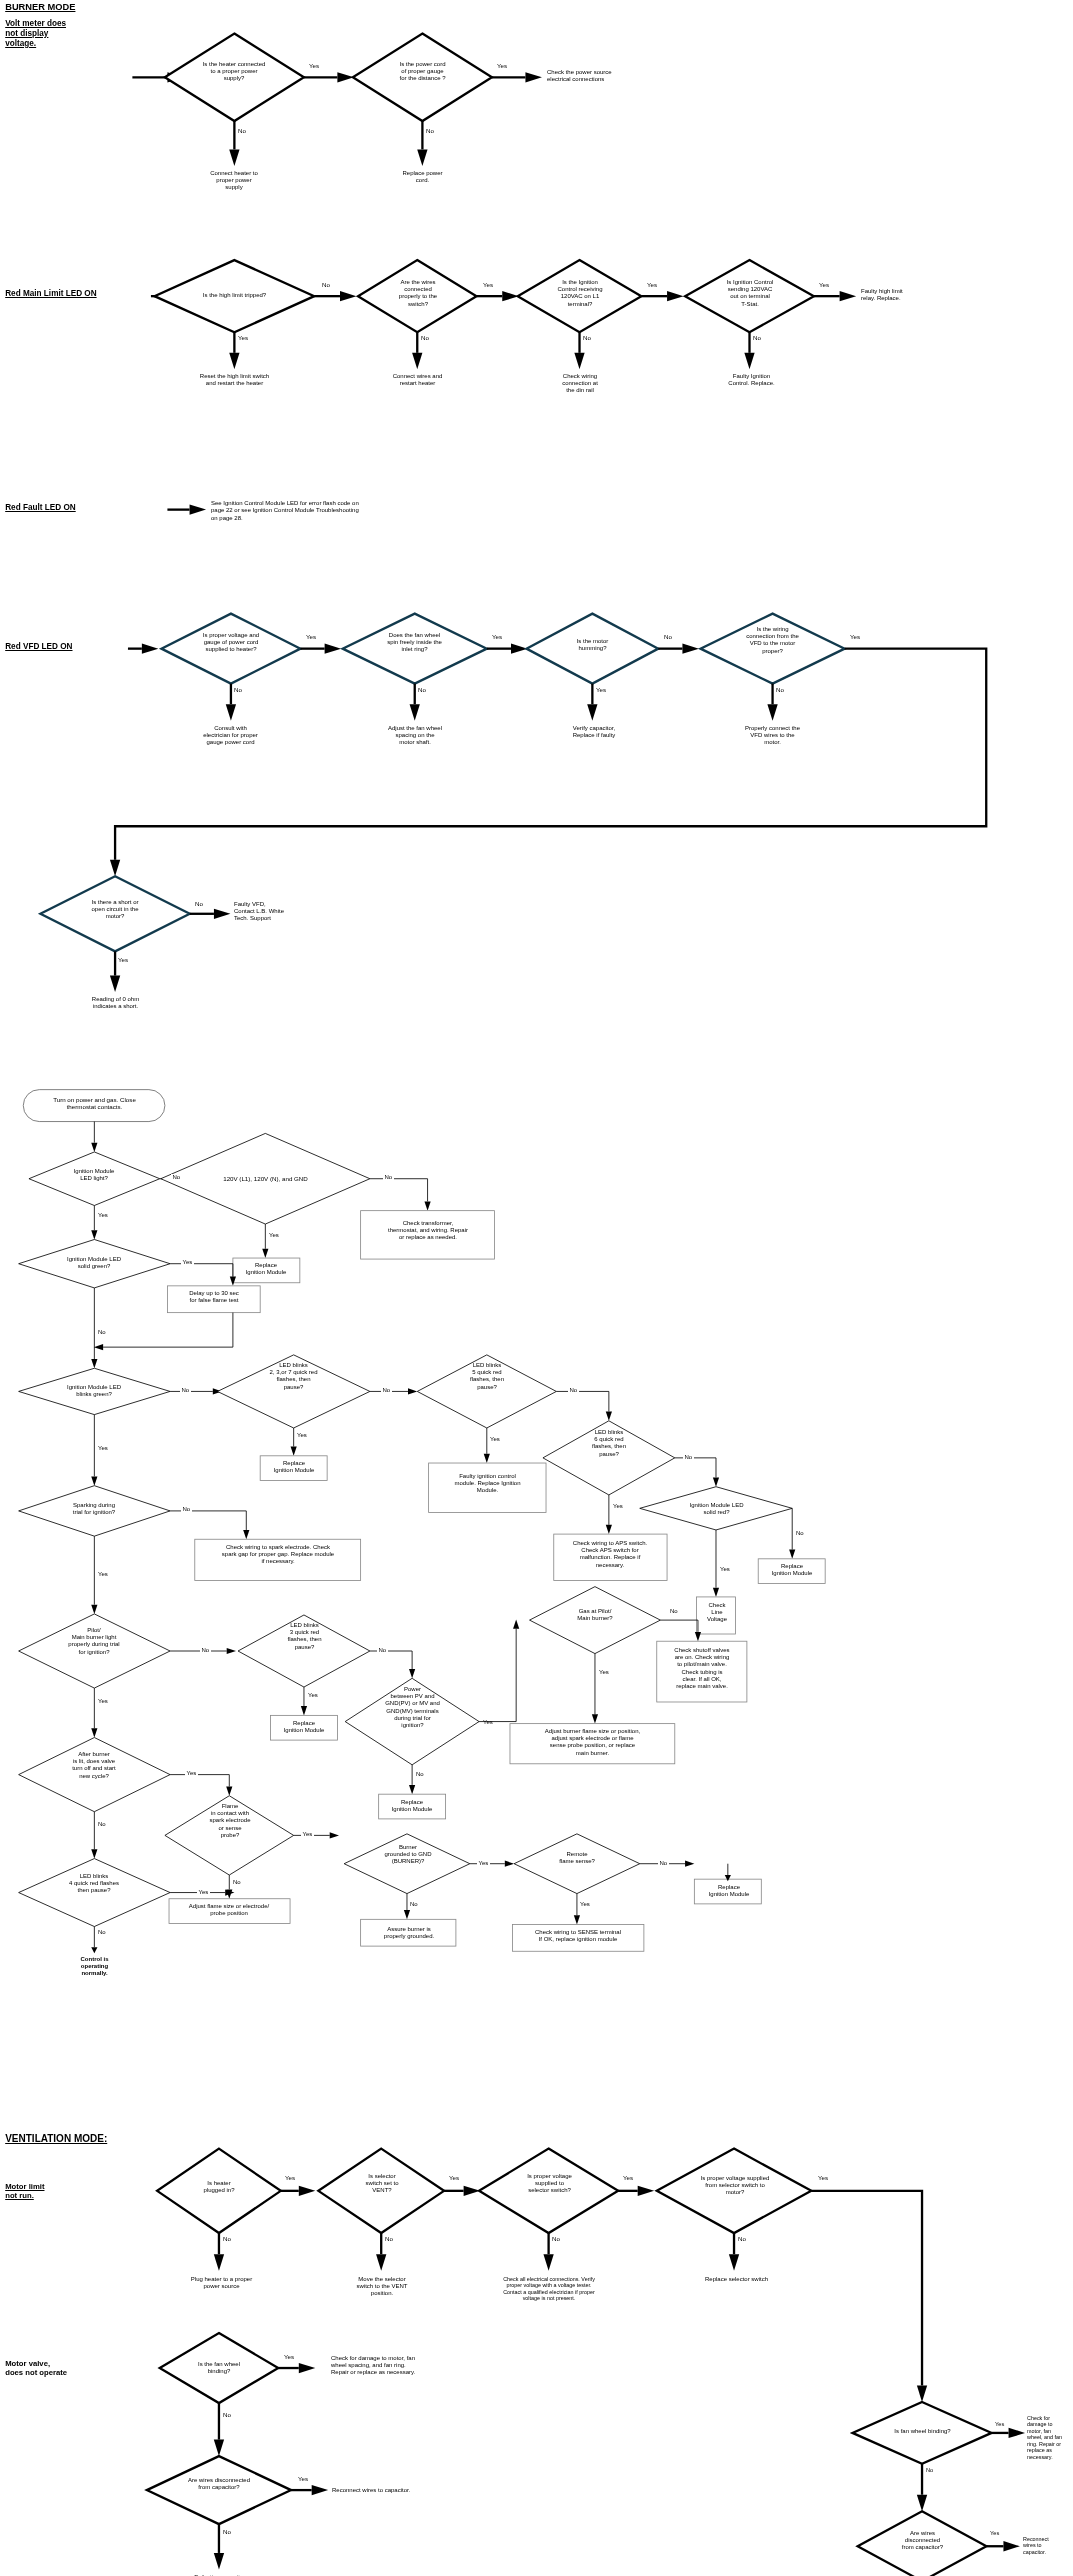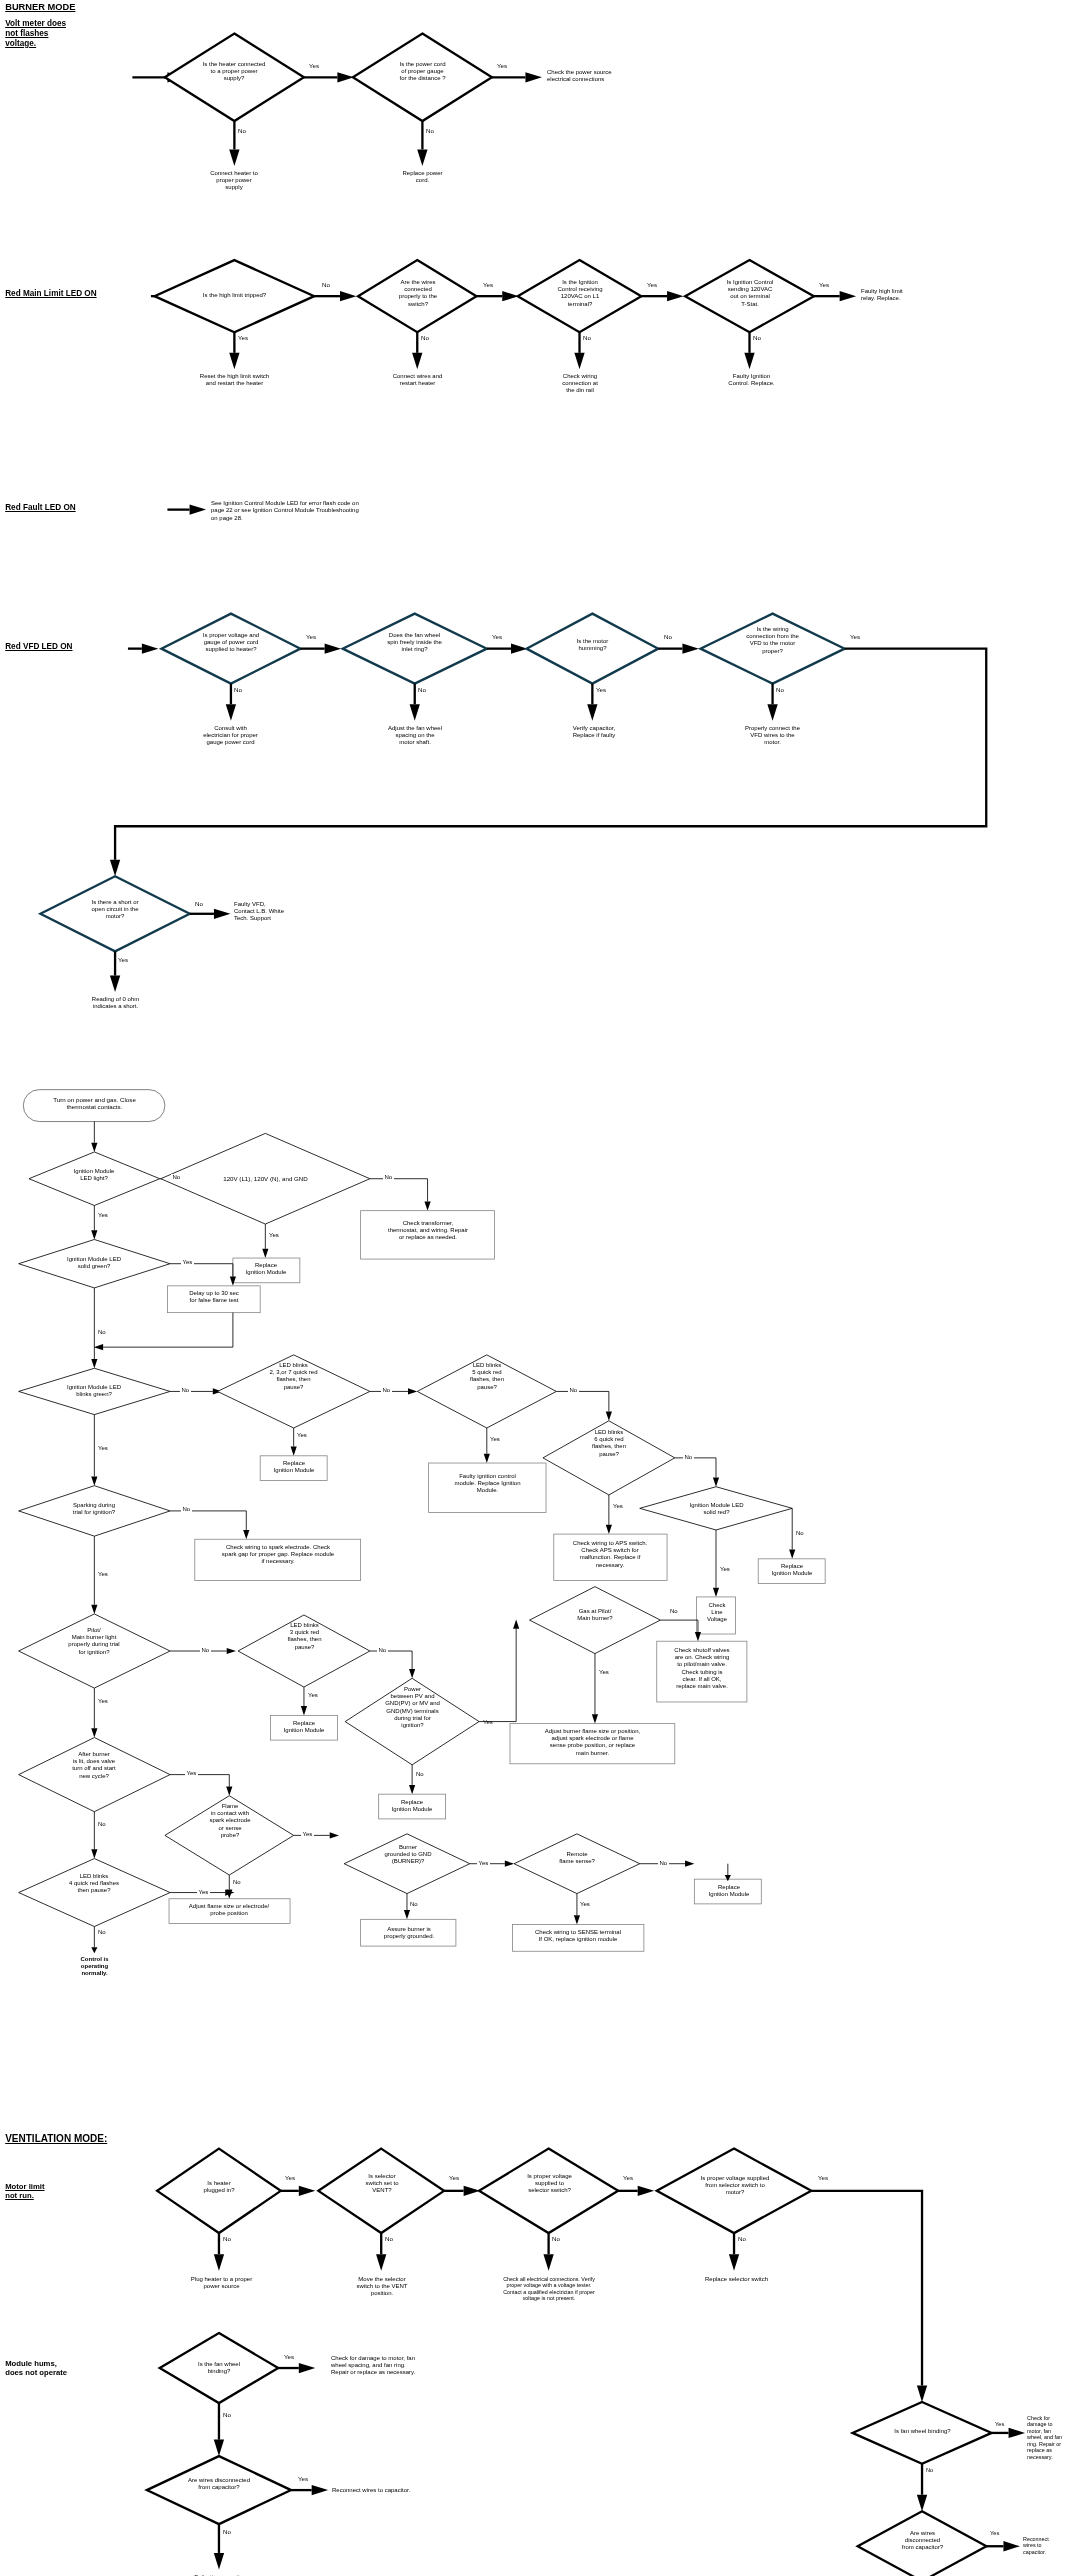--- a/index.html
+++ b/index.html
@@ -42,21 +42,21 @@
     <polygon class="dia d-thick" points="820,65 955,150 820,235 685,150"></polygon>
 
     <path class="ln ln-thick" d="M820 235 L820 290"></path>
     <polygon points="810,290 820,322 830,290" fill="#000"></polygon>
 
     <path class="ln ln-thick" d="M955 150 L1020 150"></path>
     <polygon points="1020,140 1052,150 1020,160" fill="#000"></polygon>
   </svg>
   <div class="hdr" style="position:absolute;left:5.2px;top:2.1px;font-size:9.3px;">BURNER MODE</div>
   <div class="hdr" style="position:absolute;left:5.2px;top:18.5px;font-size:8.2px;">Volt meter does
-not flashes
+not display
 voltage.</div>
   <div class="lbl" style="left:180px;top:61px;width:108px;font-size:6px;">Is the heater connected
 to a proper power
 supply?</div>
   <div class="yn" style="left:309px;top:63px;font-size:6.2px;">Yes</div>
   <div class="yn" style="left:238px;top:128px;font-size:6.2px;">No</div>
   <div class="lbl" style="left:185px;top:170px;width:98px;font-size:6px;">Connect heater to
 proper power
 supply</div>
   <div class="lbl" style="left:372px;top:61px;width:101px;font-size:6px;">Is the power cord
@@ -613,21 +613,21 @@
 Contact a qualified electrician if proper
 voltage is not present.</div>
 
   <div class="lbl" style="left:675px;top:47px;width:120px;font-size:6px;">Is proper voltage supplied
 from selector switch to
 motor?</div>
   <div class="yn" style="left:818px;top:47px;font-size:6.2px;">Yes</div>
   <div class="yn" style="left:738px;top:108px;font-size:6.2px;">No</div>
   <div class="lbl" style="left:685px;top:148px;width:103px;font-size:6px;">Replace selector switch</div>
 
-  <div class="hdr" style="position:absolute;left:5.2px;top:231px;font-size:7.7px;text-decoration:none;font-weight:bold;">Module hums,
+  <div class="hdr" style="position:absolute;left:5.2px;top:231px;font-size:7.7px;text-decoration:none;font-weight:bold;">Motor valve,
 does not operate</div>
   <div class="lbl" style="left:181px;top:233px;width:76px;font-size:6px;">Is the fan wheel
 binding?</div>
   <div class="yn" style="left:284px;top:226px;font-size:6.2px;">Yes</div>
   <div class="lblL" style="left:331px;top:227px;width:133px;font-size:6px;">Check for damage to motor, fan
 wheel spacing, and fan ring.
 Repair or replace as necessary.</div>
   <div class="yn" style="left:223px;top:284px;font-size:6.2px;">No</div>
 
   <div class="lbl" style="left:165px;top:349px;width:108px;font-size:6px;">Are wires disconnected

